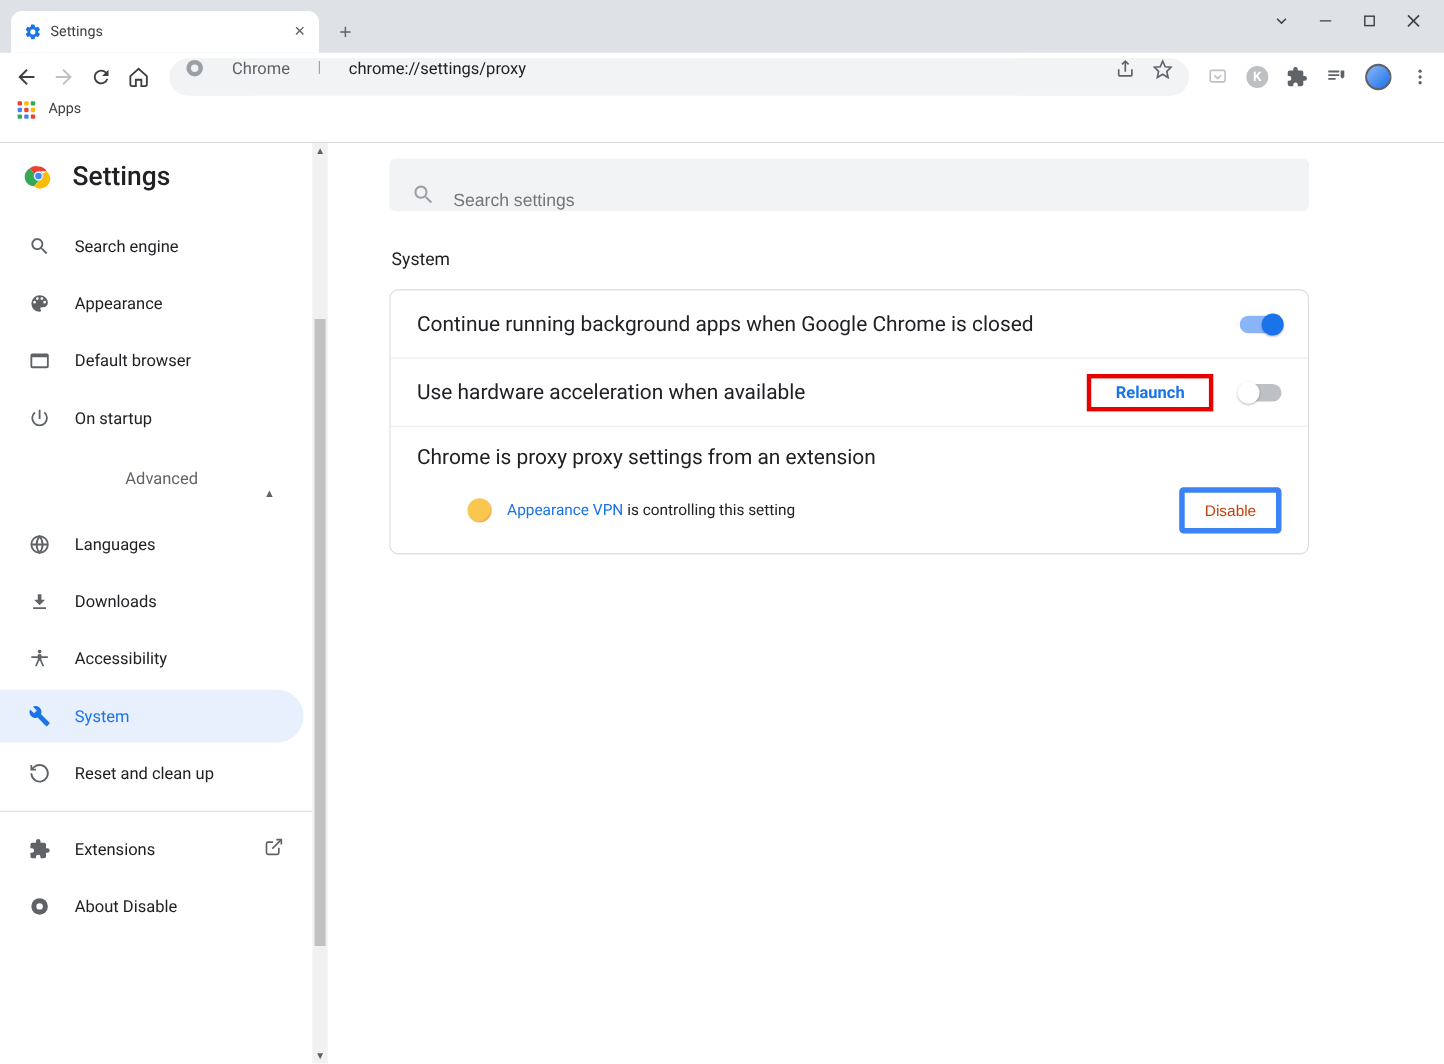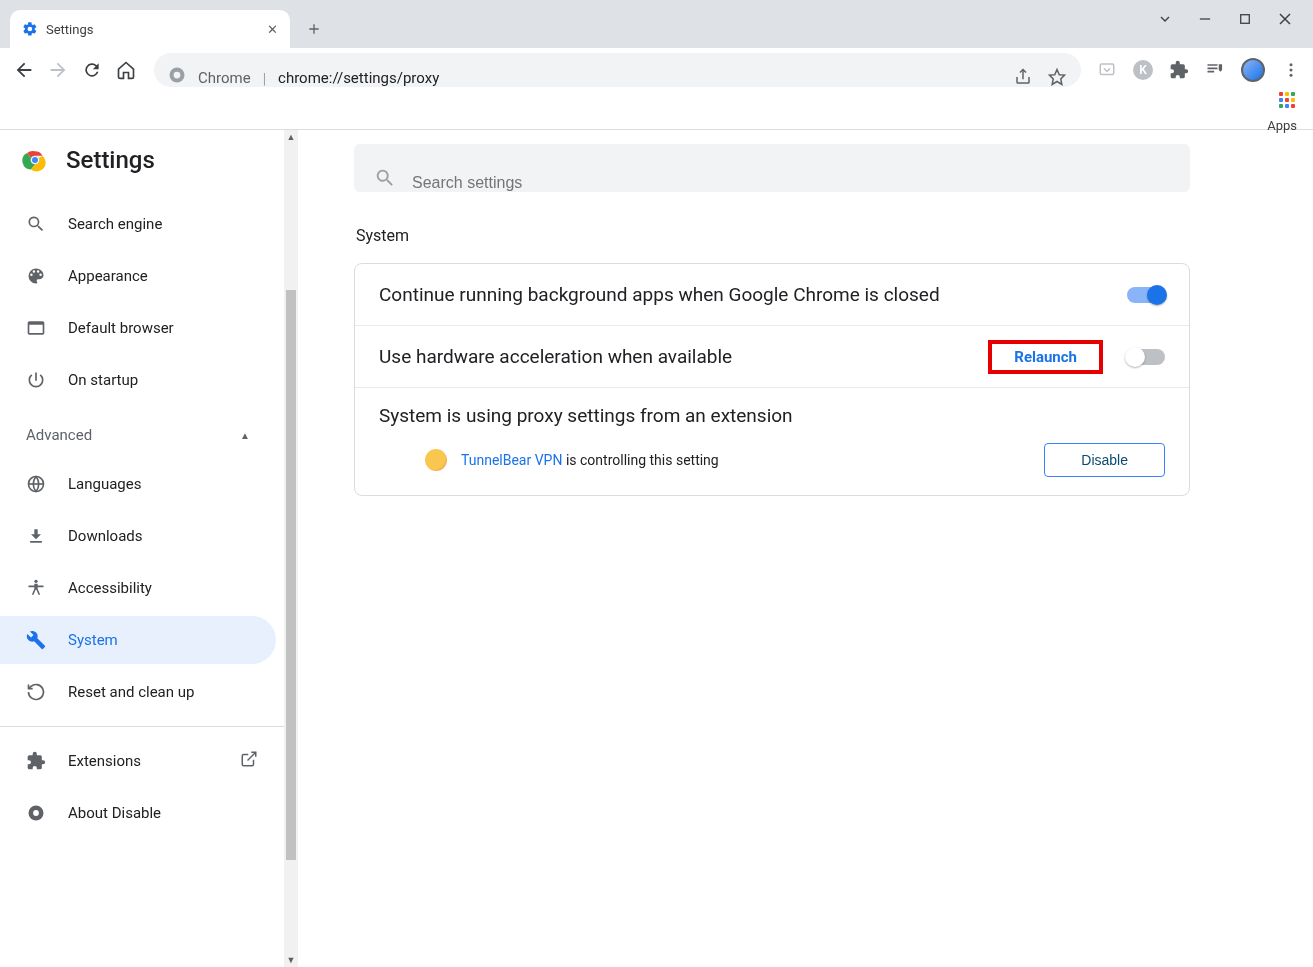--- a/index.html
+++ b/index.html
@@ -49,42 +49,41 @@
   border-bottom: 1px solid #fff;
 }
 .nav-btn { width:24px; height:24px; display:flex; align-items:center; justify-content:center; color:#5f6368; cursor:pointer; }
 .nav-btn.enabled { color:#202124; }
 .addrbar {
   flex:1;
   height:34px;
   background:#f1f3f4;
   border-radius:17px;
   display:flex;
-  align-items:flex-end;
+  align-items:flex-start;
   padding:0 14px;
-  gap:12px;
+  gap:25px;
   margin: 0 6px;
 }
 .addr-chrome-label { color:#5f6368; font-size:15px; }
 .addr-sep { color:#9aa0a6; }
 .addr-url { color:#202124; font-size:15px; }
 .addr-actions { display:flex; gap:14px; margin-left:auto; }
 .tool-icon { width:20px; height:20px; display:flex; align-items:center; justify-content:center; color:#5f6368; cursor:pointer; }
 .toolbar-right { display:flex; align-items:center; gap:16px; }
 .avatar { width:24px; height:24px; border-radius:50%; background: linear-gradient(135deg,#8ab4f8,#1a73e8); border:2px solid #5f6368; }
 .ext-k { width:20px;height:20px;border-radius:50%;background:#bdc1c6;color:#fff;font-size:12px;font-weight:600;display:flex;align-items:center;justify-content:center;}
 
 .bookmark-bar {
   height:38px;
   padding:0 16px;
   display:flex;
-  align-items:flex-end;
+  align-items:flex-start;
   gap:10px;
   border-bottom:1px solid #dadce0;
-  flex-direction:column;
 }
 .apps-icon {
   width:18px;height:18px;
   display:grid;
   grid-template-columns:repeat(3,4px);
   grid-template-rows:repeat(3,4px);
   gap:2px;
 }
 .apps-icon span{ width:4px;height:4px;border-radius:1px;}
 .apps-label{font-size:13px;color:#3c4043;}
@@ -141,20 +140,21 @@
 }
 .nav-item .nav-icon { width:20px;height:20px; color:#5f6368; display:flex;align-items:center;justify-content:center;}
 .nav-item.selected .nav-icon{ color:#1a73e8;}
 .adv-header {
   display:flex;
   align-items:center;
   padding: 18px 16px 12px 26px;
   font-size:15px;
   color:#5f6368;
   cursor:pointer;
+  flex-direction:column;
 }
 .adv-caret { margin-left:auto; margin-right:18px; font-size:10px; color:#5f6368;}
 .sidebar-divider { height:1px; background:#dadce0; margin:10px 0;}
 .ext-row { position:relative;}
 .ext-open-icon { position:absolute; right:18px; color:#5f6368;}
 
 .main {
   flex:1;
   padding: 14px 56px 0 56px;
   overflow:auto;
@@ -211,24 +211,24 @@
 }
 .proxy-row{ flex-direction:column; align-items:stretch; padding:16px 24px 18px 24px;}
 .proxy-sub {
   display:flex; align-items:center; gap:14px;
   padding: 16px 0 0 46px;
 }
 .tb-icon{ width:22px;height:22px;border-radius:50%;background:radial-gradient(circle at 40% 40%, #f9c74f 60%, #e76f51 100%);}
 .link-text{ color:#1a73e8;}
 .disable-btn{
   margin-left:auto;
-  border:1px solid #3b82f6;
+  border:5px solid #3b82f6;
   border-radius:4px;
-  padding:8px 36px;
-  color:#0c4a6e;
+  padding:8px 18px;
+  color:#c2410c;
   font-weight:500;
   font-size:14px;
   cursor:pointer;
   background:#fff;
 }
 </style>
 </head>
 <body>
 
 <div class="tab-strip">
@@ -516,25 +516,25 @@
         <div class="row">
           <span class="row-label">Use hardware acceleration when available</span>
           <div class="highlight-box">
             <span class="relaunch-btn">Relaunch</span>
           </div>
           <div class="toggle off">
               <div class="knob"></div>
             </div>
         </div>
         <div class="row proxy-row">
-          <span class="row-label" style="flex:none">System is using proxy settings from an extension</span>
+          <span class="row-label" style="flex:none">Chrome is proxy proxy settings from an extension</span>
           <div class="proxy-sub">
             <span class="tb-icon"></span>
             <span>
-              <span class="link-text">TunnelBear VPN</span><span> is controlling this setting</span>
+              <span class="link-text">Appearance VPN</span><span> is controlling this setting</span>
             </span>
             <button class="disable-btn">Disable</button>
           </div>
         </div>
       </div>
     </div>
   </div>
 
 </div>
 

